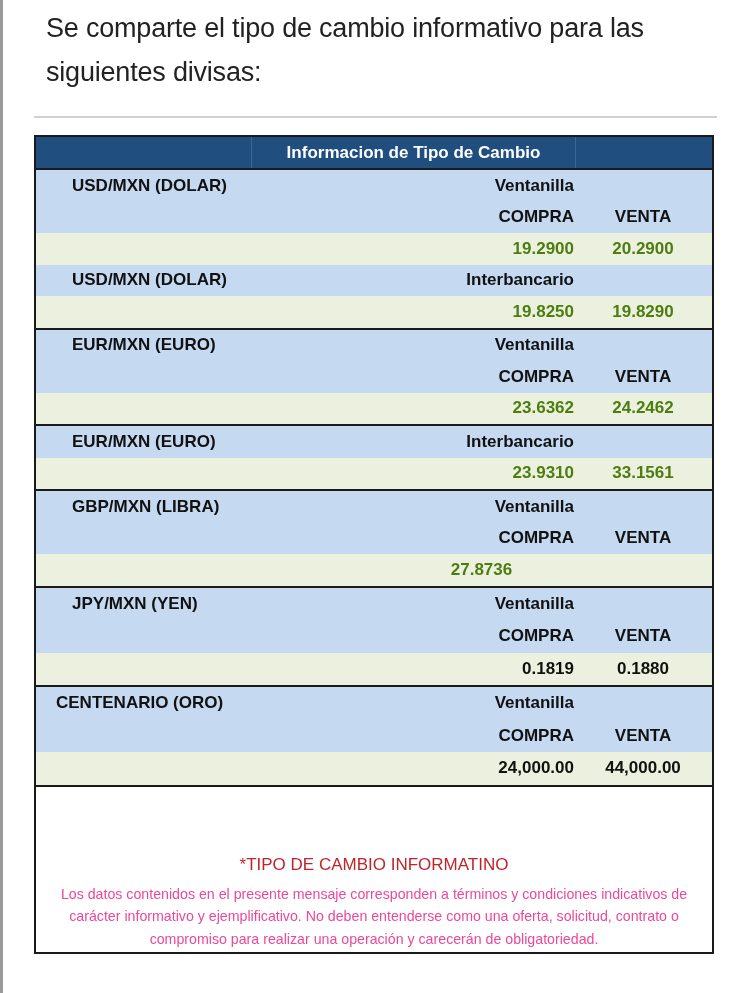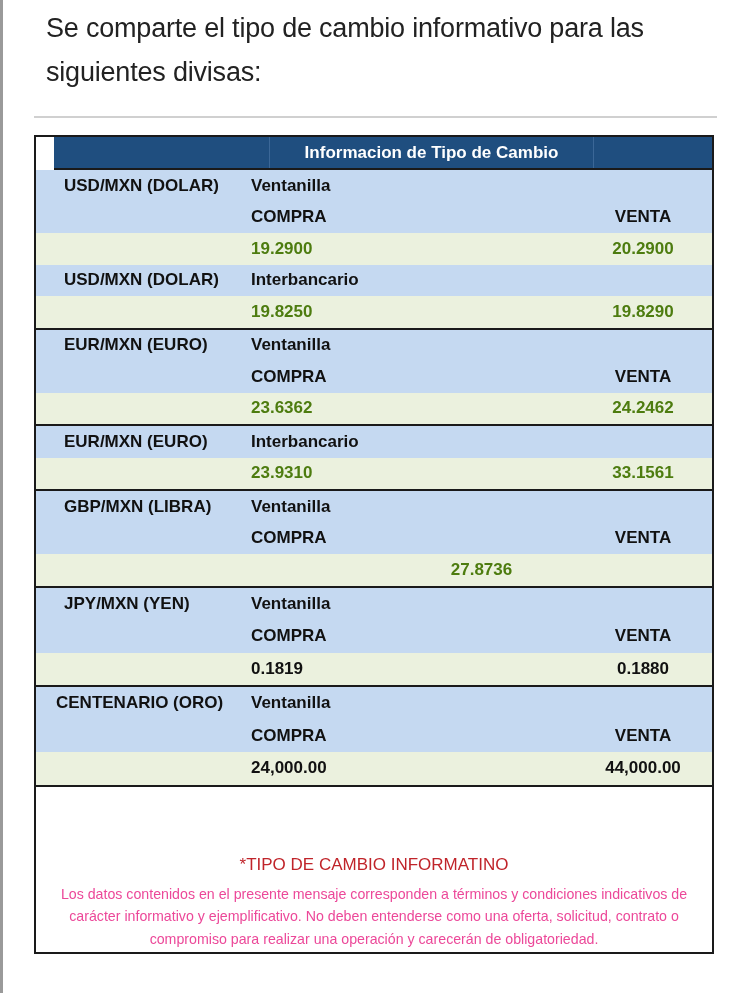--- a/index.html
+++ b/index.html
@@ -10,31 +10,31 @@
   .left-rule { position: absolute; left: 0; top: 0; width: 3px; height: 993px; background: #9a9a9a; }
   .intro {
     position: absolute; left: 34px; top: 6px; width: 690px;
     font-size: 27px; line-height: 44px; color: #222222; letter-spacing: -0.2px; margin-left: 12px;
   }
   .hr { position: absolute; left: 34px; top: 116px; width: 683px; height: 2px; background: #d0d0d0; }
   .table-wrap {
     position: absolute; left: 34px; top: 135px; width: 676px;
     border: 2px solid #1a1a1a; box-sizing: content-box;
   }
-  .hdr { height: 31px; background: #1f4e7f; display: flex; position: relative; border-bottom: 2px solid #1a1a1a; margin-left: 18px; }
+  .hdr { height: 31px; background: #1f4e7f; display: flex; position: relative; border-bottom: 2px solid #1a1a1a; }
   .hdr .c1 { width: 215px; border-right: 1px solid #3b6797; }
   .hdr .c2 { width: 323px; border-right: 1px solid #3b6797; color: #ffffff; font-weight: bold; font-size: 17px; text-align: center; line-height: 31px; }
   .hdr .c3 { flex: 1; }
   .grp { border-bottom: 2px solid #1a1a1a; }
   .grp:last-of-type { border-bottom: 2px solid #1a1a1a; }
   .row { display: flex; height: 31.5px; align-items: center; font-size: 17px; font-weight: bold; color: #111; }
   .row.blue { background: #c5d9f1; }
   .row.cream { background: #ebf1de; }
-  .row .c1 { width: 215px; padding-left: 28px; box-sizing: border-box; }
-  .row .c2 { width: 323px; text-align: left; }
+  .row .c1 { width: 215px; padding-left: 36px; box-sizing: border-box; }
+  .row .c2 { width: 323px; text-align: right; }
   .row .c3 { flex: 1; text-align: center; }
   .link { color: #4d7c0f; }
   .grp.tall .row { height: 32.5px; }
   .disclaimer { background: #fff; height: 165px; position: relative; }
   .disc-title { position: absolute; top: 68px; left: 0; width: 100%; text-align: center; color: #c0242a; font-size: 17px; }
   .disc-body { position: absolute; top: 96px; left: 6px; right: 6px; text-align: center; color: #ec4899; font-size: 14.2px; line-height: 22.5px; }
 </style>
 </head>
 <body>
 

